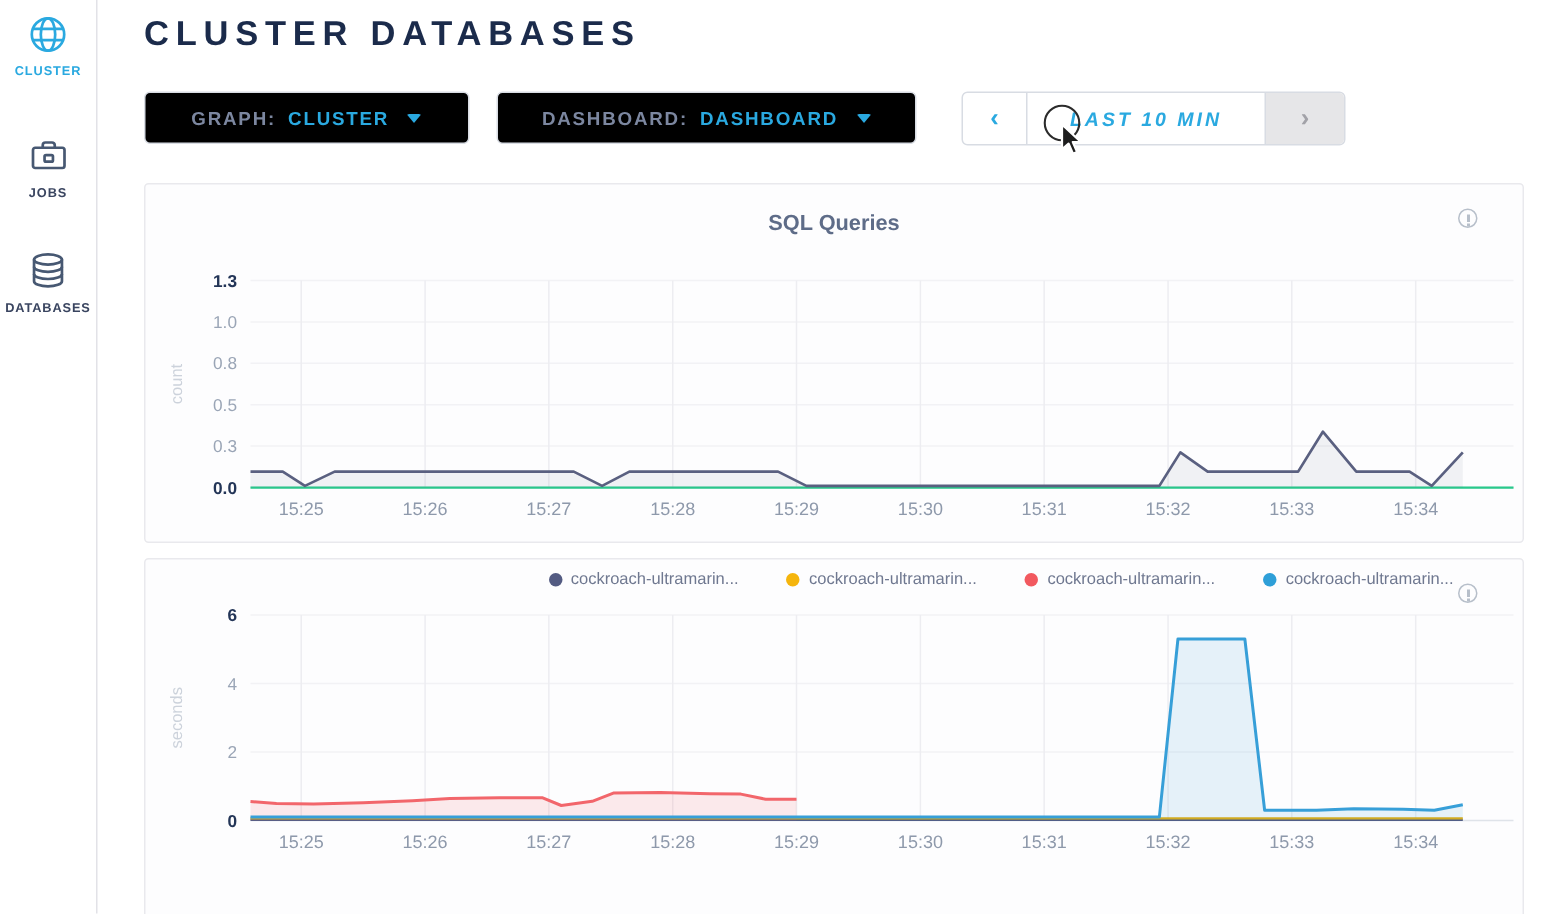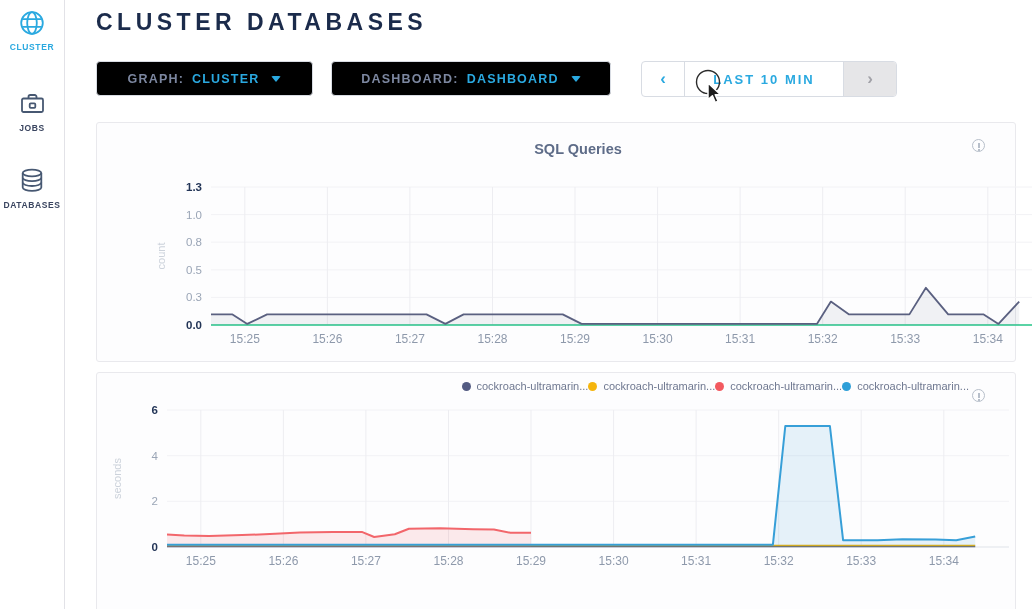--- a/index.html
+++ b/index.html
@@ -24,33 +24,33 @@
   .dd-dash  { width:280px; margin-right:30px; }
   .dd-label { font-size:12.5px; font-weight:bold; letter-spacing:1.2px; color:#7c87a0; }
   .dd-value { font-size:12.5px; font-weight:bold; letter-spacing:1.2px; color:#2aa9e0; margin-left:8px; }
   .caret { width:0; height:0; border-left:5px solid transparent; border-right:5px solid transparent;
     border-top:6px solid #2aa9e0; margin-left:12px; border-radius:2px; }
   .timewin { width:256px; height:36px; border:1px solid #d8dce3; border-radius:4px;
     display:flex; overflow:hidden; background:#fff; }
   .tw-seg { display:flex; align-items:center; justify-content:center; }
   .tw-prev { width:42px; color:#2aa9e0; font-size:17px; font-weight:bold; cursor:pointer; }
   .tw-label { flex:1; border-left:1px solid #d8dce3; border-right:1px solid #d8dce3;
-    color:#2aa9e0; font-size:13px; font-weight:bold; letter-spacing:2px; cursor:pointer; }
+    color:#2aa9e0; font-size:13px; font-weight:bold; letter-spacing:2px; cursor:pointer;font-style:italic; }
   .tw-next { width:52px; background:#e6e6e8; color:#a2a2a8; font-size:17px; font-weight:bold; cursor:default; }
   
   .card { position:absolute; left:31px; width:920px; background:#fdfdfe;
     border:1px solid #e9e9ed; border-radius:3px; }
-  .card1 { top:122px; height:240px;padding-left:44px; }
+  .card1 { top:122px; height:240px; }
   .card2 { top:372px; height:260px; }
   .card-title { text-align:center; margin-top:18px; font-size:14.5px; font-weight:bold; color:#5e6c88; }
   .info { position:absolute; width:13px; height:13px; border:1px solid #b7bfca; border-radius:50%;
     right:30px; top:16px; cursor:pointer; }
   .info::after  { content:""; position:absolute; left:5px; top:2.5px; width:1.6px; height:5px; background:#b7bfca; }
   .info::before { content:""; position:absolute; left:5px; top:9px;  width:1.6px; height:1.6px; background:#b7bfca; }
-  .legend { display:flex; justify-content:flex-end; align-items:center; 
+  .legend { display:flex; justify-content:flex-end; align-items:center; gap:32px;
     margin:6px 46px 0 0; height:14px; }
   .legend-item { display:flex; align-items:center; cursor:pointer; }
   .legend-item .dot { width:9px; height:9px; border-radius:50%; margin-right:6px; display:inline-block; }
   .legend-item .ll { font-size:11px; color:#6f7890; }
   svg.chart { display:block; width:920px; }
   .c1 svg.chart { margin-top:17px; height:180px; }
   .c2 svg.chart { margin-top:4px; height:179px; }
   
   .cursor { position:absolute; left:694px; top:69px; width:38px; height:44px; z-index:20; pointer-events:none; }
 </style>

